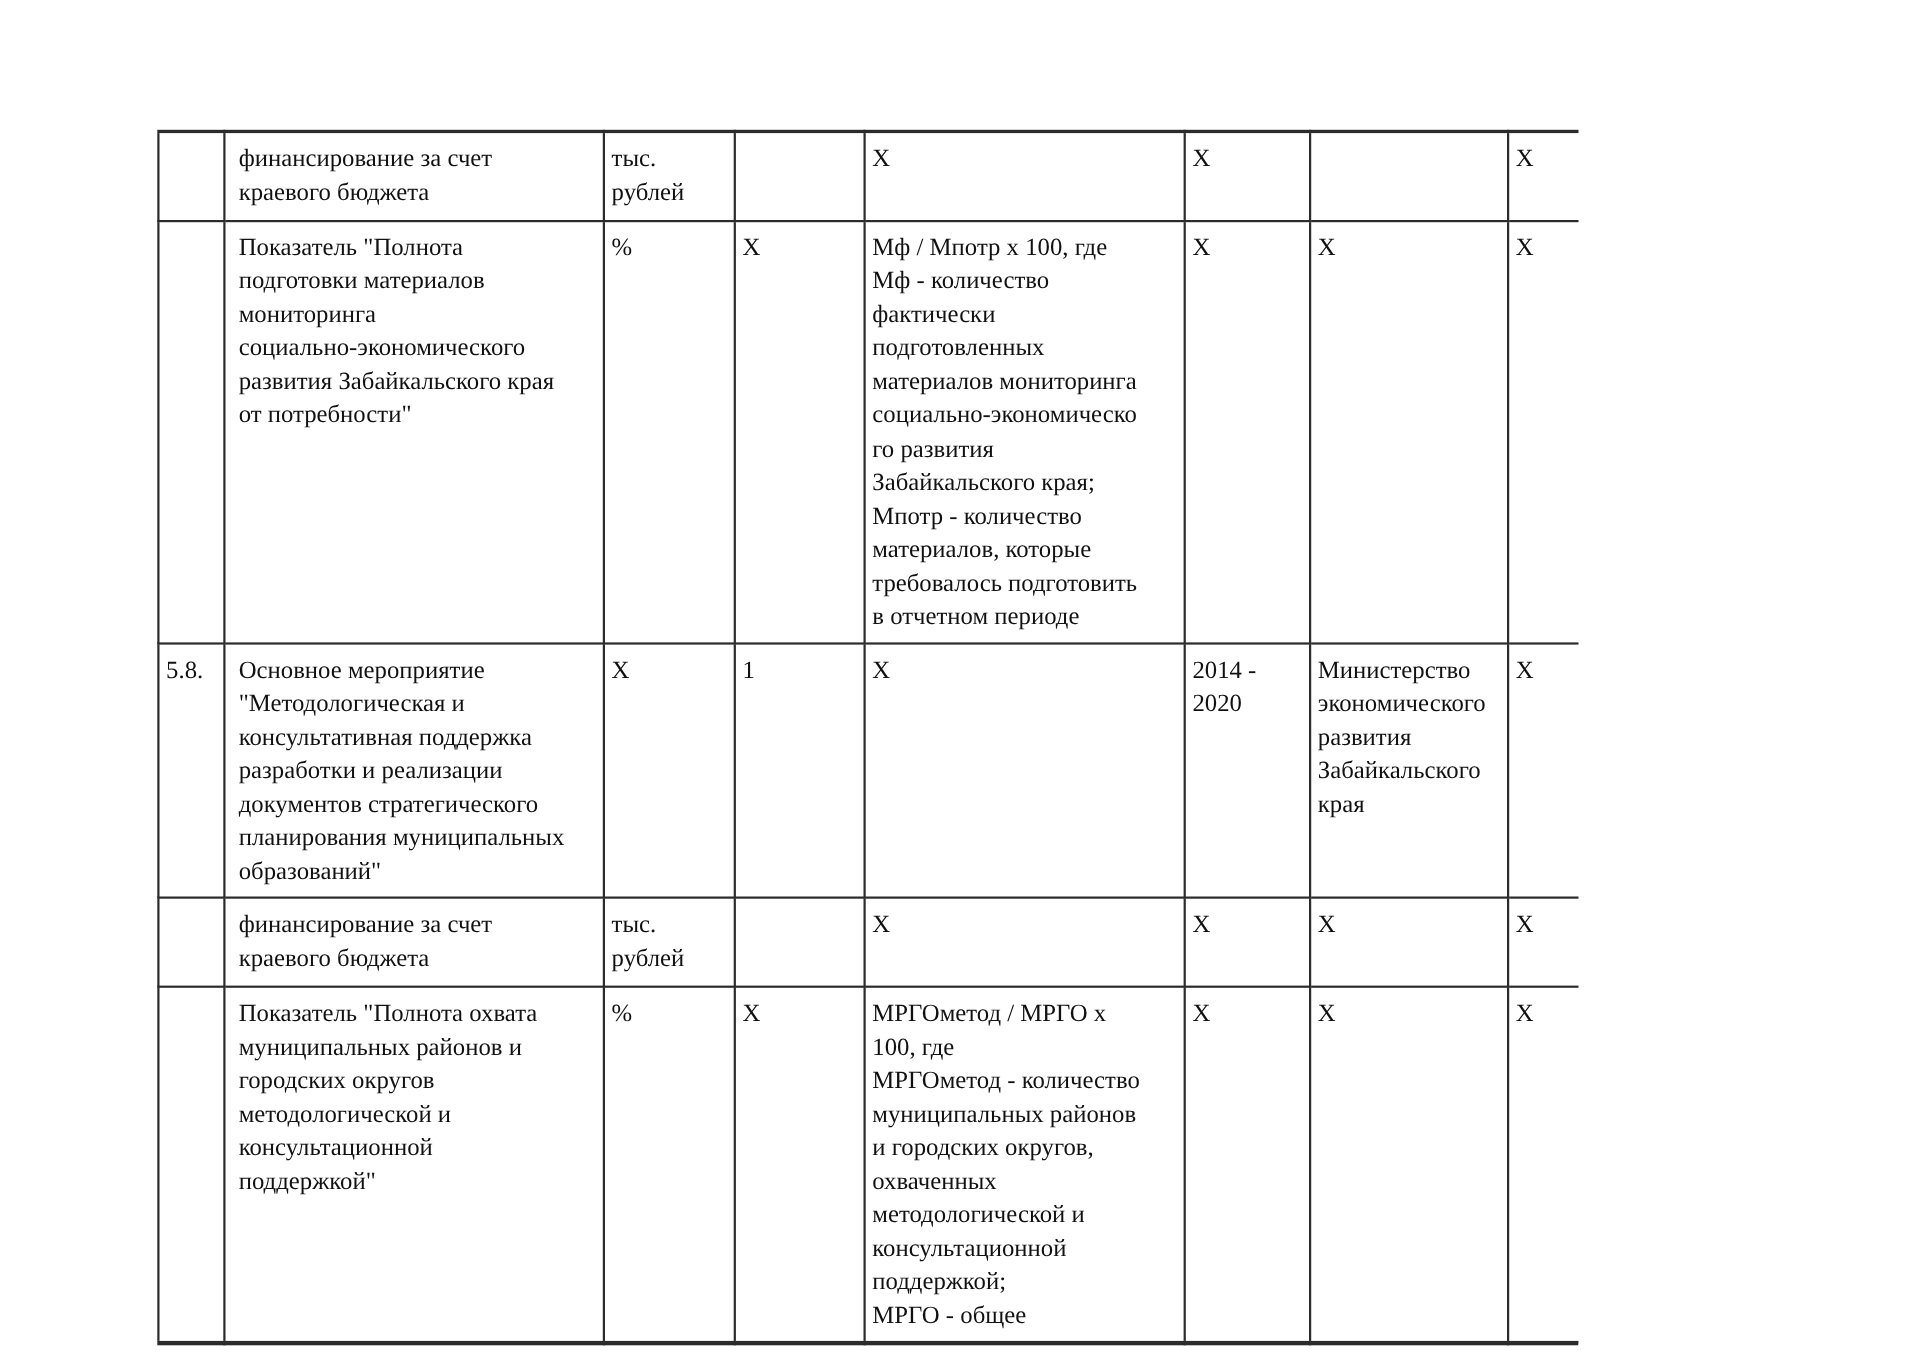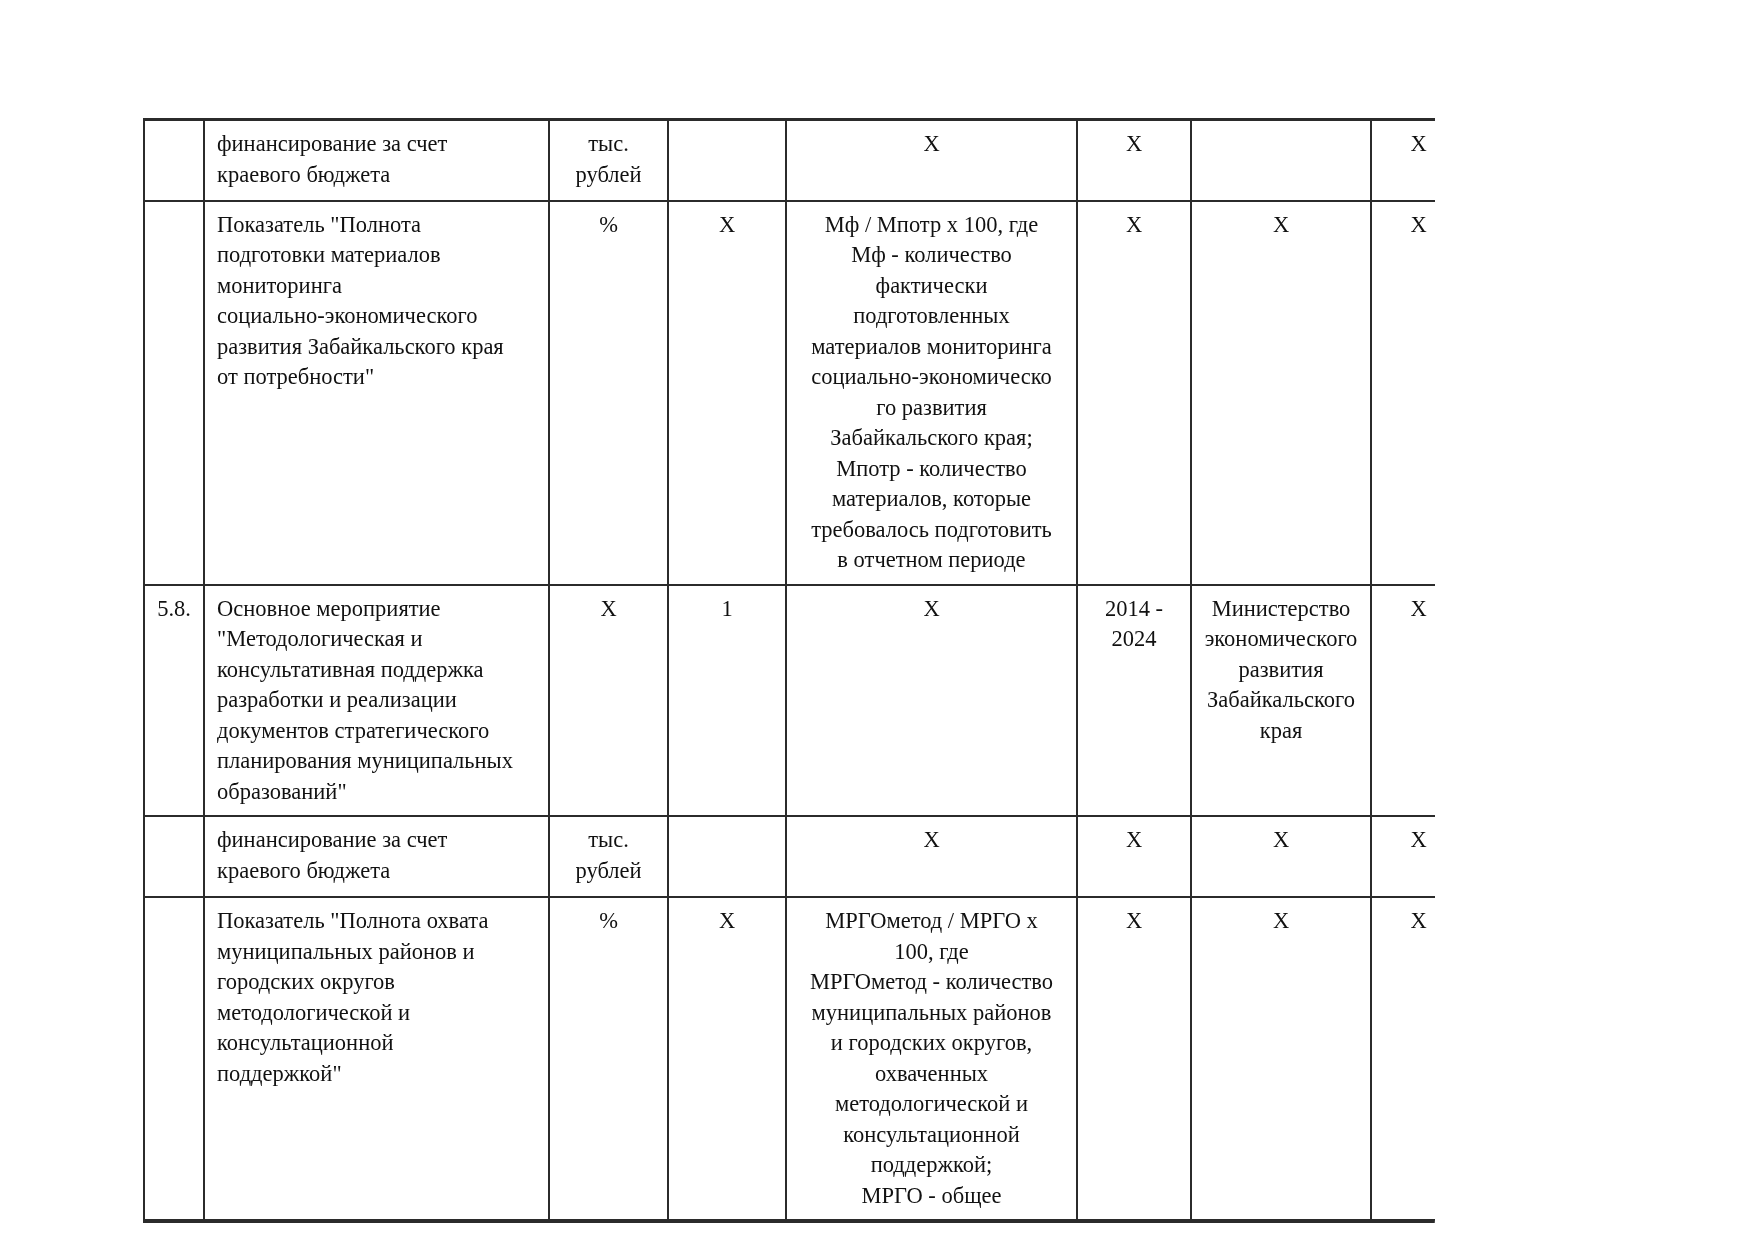--- a/index.html
+++ b/index.html
@@ -27,21 +27,20 @@
     left:143px;top:118px;
     border-collapse:collapse;
     table-layout:fixed;
     border:2px solid var(--line);
     border-top-width:3px;
     border-bottom-width:4px;
   }
   table.doc-table td{
     border:2px solid var(--line);
     vertical-align:top;
-    text-align:center;
     padding:8px 6px;
     font-size:22.5px;
     line-height:30.5px;
     white-space:pre-line;
     overflow:hidden;
     color:var(--ink);
   }
   table.doc-table td:nth-child(2){
     text-align:left;
     padding-left:12px;
@@ -117,21 +116,21 @@
 "Методологическая и
 консультативная поддержка
 разработки и реализации
 документов стратегического
 планирования муниципальных
 образований"</td>
           <td>Х</td>
           <td>1</td>
           <td>Х</td>
           <td>2014 -
-2024</td>
+2020</td>
           <td>Министерство
 экономического
 развития
 Забайкальского
 края</td>
           <td>Х</td>
           <td>Х</td>
           <td>Х</td>
           <td>Х</td>
         </tr>

